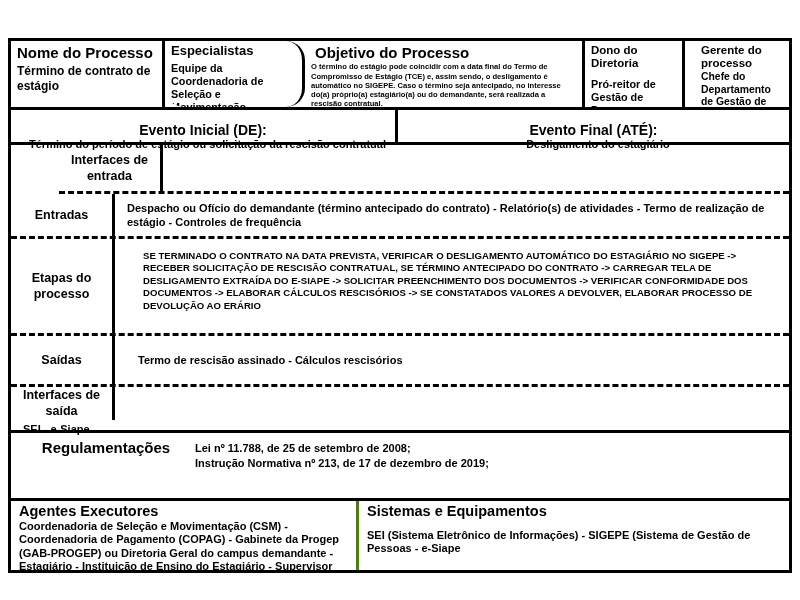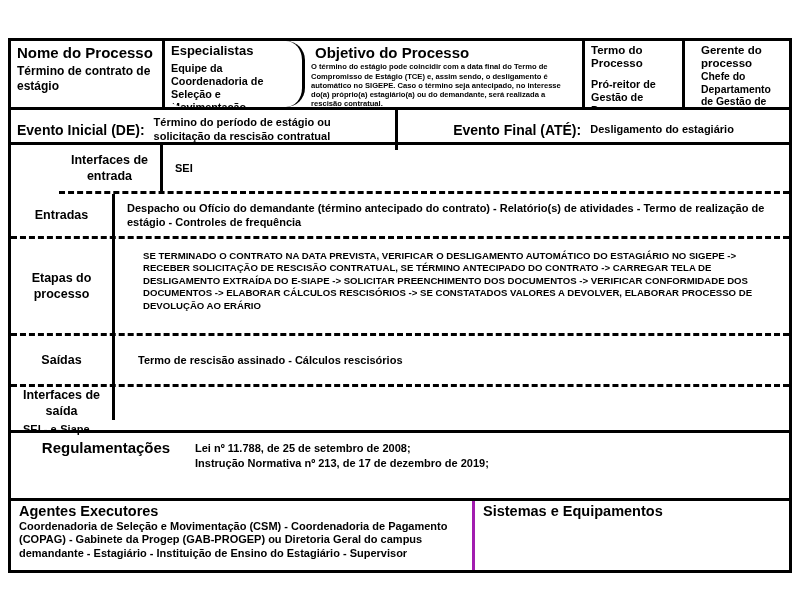--- a/index.html
+++ b/index.html
@@ -29,23 +29,23 @@
   .cell-title.xs { font-size: 11.5px; }
   .cell-value { font-size: 12px; line-height: 1.2; margin-top: 3px; }
   .cell-value.sm { font-size: 10.8px; }
   .cell-value.xs { font-size: 10.4px; margin-top: 1px; }
   .c-objetivo .cell-title { padding-left: 4px; }
   .objetivo-text { font-size: 7.6px; line-height: 1.22; margin-top: 1px; }
   .c-dono .cell-value { margin-top: 8px; }
 
   
   .evento-row { display: flex; height: 38px; }
-  .evento-half { display: flex; align-items: center; padding: 20px 6px; }
+  .evento-half { display: flex; align-items: center; padding: 12px 6px; flex-direction: column; }
   .evento-half.left { width: 387px; border-right: 3px solid #000; }
-  .evento-half.right { flex: 1; justify-content: center; }
+  .evento-half.right { flex: 1; }
   .evento-label { font-size: 14px; white-space: nowrap; }
   .evento-value { font-size: 11px; line-height: 1.25; padding-left: 9px; }
 
   
   .bodyrow { display: flex; border-bottom: 3px dashed #000; }
   .bodyrow:last-child { border-bottom: none; flex-direction: column; }
   .rowlabel {
     width: 104px; border-right: 3px solid #000;
     display: flex; align-items: center; justify-content: center;
     text-align: center; font-size: 12.5px; line-height: 1.3; padding: 0 7px;
@@ -59,21 +59,21 @@
   .etapas-text { font-size: 9.6px; line-height: 1.3; align-self: flex-start; padding-top: 11px; margin-left: 16px; }
 
   
   .regs { display: flex; height: 71px; padding: 6px 6px; }
   .regs-label { width: 178px; font-size: 15px; text-align: center; }
   .regs-items { font-size: 11px; line-height: 1.38; padding-top: 2px; }
 
   
   .footer { display: flex; height: 75px; }
   .fcell { padding: 3px 8px; overflow: hidden; }
-  .fcell.left { width: 464px; border-right: 3px solid #a21caf; }
+  .fcell.left { width: 348px; border-right: 3px solid #4d7c0f; }
   .fcell.right { flex: 1; }
   .fcell-title { font-size: 14.5px; line-height: 1.1; }
   .fcell-text { font-size: 11px; line-height: 1.22; }
   .fcell.right .fcell-text { margin-top: 9px; }
 </style>
 </head>
 <body>
 
 <div class="sheet">
 
@@ -84,21 +84,21 @@
     </div>
     <div class="cell c-espec">
       <div class="cell-title sm">Especialistas</div>
       <div class="cell-value sm">Equipe da Coordenadoria de Seleção e Movimentação</div>
     </div>
     <div class="cell c-objetivo">
       <div class="cell-title">Objetivo do Processo</div>
       <div class="objetivo-text">O término do estágio pode coincidir com a data final do Termo de Compromisso de Estágio (TCE) e, assim sendo, o desligamento é automático no SIGEPE. Caso o término seja antecipado, no interesse do(a) próprio(a) estagiário(a) ou do demandante, será realizada a rescisão contratual.</div>
     </div>
     <div class="cell c-dono">
-      <div class="cell-title xs">Termo do Processo</div>
+      <div class="cell-title xs">Dono do Diretoria</div>
       <div class="cell-value sm">Pró-reitor de Gestão de Pessoas</div>
     </div>
     <div class="cell c-gerente">
       <div class="cell-title xs">Gerente do processo</div>
       <div class="cell-value xs">Chefe do Departamento de Gestão de Pessoas</div>
     </div>
   </div>
 
   <div class="section evento-row">
     <div class="evento-half left">
@@ -107,21 +107,20 @@
     </div>
     <div class="evento-half right">
       <span class="evento-label">Evento Final (ATÉ):</span>
       <span class="evento-value">Desligamento do estagiário</span>
     </div>
   </div>
 
   <div class="section">
     <div class="bodyrow h-entrada">
       <div class="rowlabel">Interfaces de entrada</div>
-      <div class="rowcontent">SEI</div>
     </div>
     <div class="bodyrow h-entradas">
       <div class="rowlabel">Entradas</div>
       <div class="rowcontent">Despacho ou Ofício do demandante (término antecipado do contrato) - Relatório(s) de atividades - Termo de realização de estágio - Controles de frequência</div>
     </div>
     <div class="bodyrow h-etapas">
       <div class="rowlabel">Etapas do processo</div>
       <div class="rowcontent etapas-text">SE TERMINADO O CONTRATO NA DATA PREVISTA, VERIFICAR O DESLIGAMENTO AUTOMÁTICO DO ESTAGIÁRIO NO SIGEPE -&gt; RECEBER SOLICITAÇÃO DE RESCISÃO CONTRATUAL, SE TÉRMINO ANTECIPADO DO CONTRATO -&gt; CARREGAR TELA DE DESLIGAMENTO EXTRAÍDA DO E-SIAPE -&gt; SOLICITAR PREENCHIMENTO DOS DOCUMENTOS -&gt; VERIFICAR CONFORMIDADE DOS DOCUMENTOS -&gt; ELABORAR CÁLCULOS RESCISÓRIOS -&gt; SE CONSTATADOS VALORES A DEVOLVER, ELABORAR PROCESSO DE DEVOLUÇÃO AO ERÁRIO</div>
     </div>
     <div class="bodyrow h-saidas">
@@ -142,16 +141,17 @@
     </div>
   </div>
 
   <div class="section footer">
     <div class="fcell left">
       <div class="fcell-title">Agentes Executores</div>
       <div class="fcell-text">Coordenadoria de Seleção e Movimentação (CSM) - Coordenadoria de Pagamento (COPAG) - Gabinete da Progep (GAB-PROGEP) ou Diretoria Geral do campus demandante - Estagiário - Instituição de Ensino do Estagiário - Supervisor</div>
     </div>
     <div class="fcell right">
       <div class="fcell-title">Sistemas e Equipamentos</div>
+      <div class="fcell-text">SEI (Sistema Eletrônico de Informações) - SIGEPE (Sistema de Gestão de Pessoas - e-Siape</div>
     </div>
   </div>
 
 </div>
 
 </body></html>

